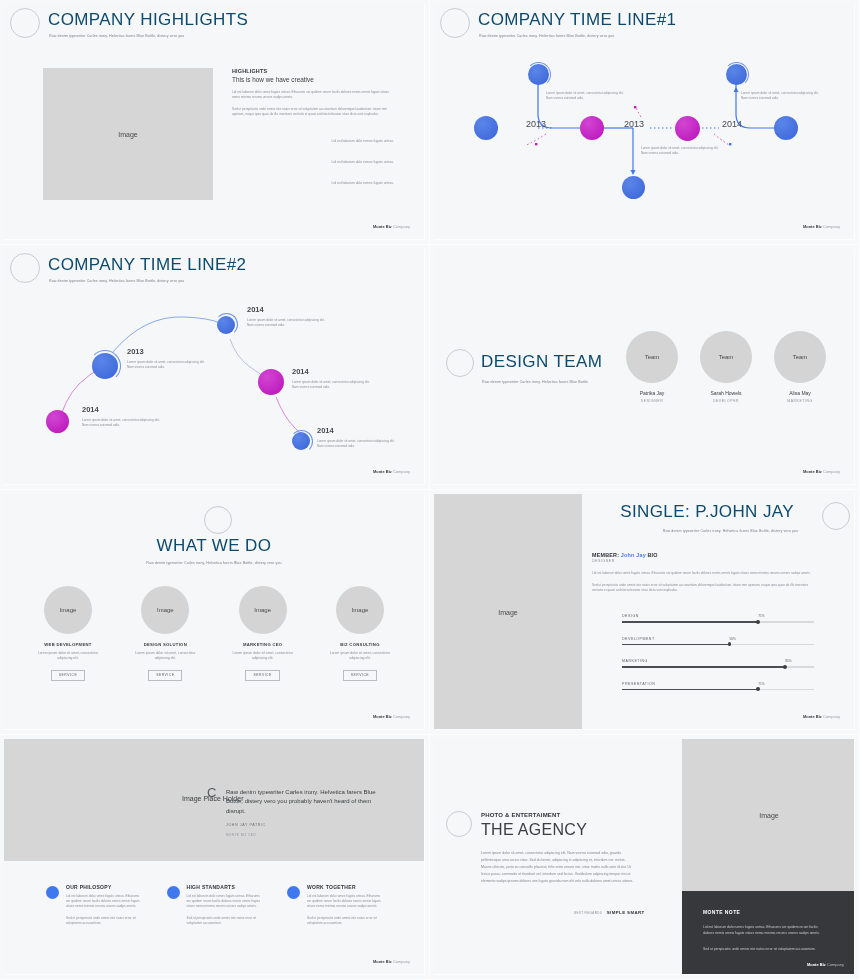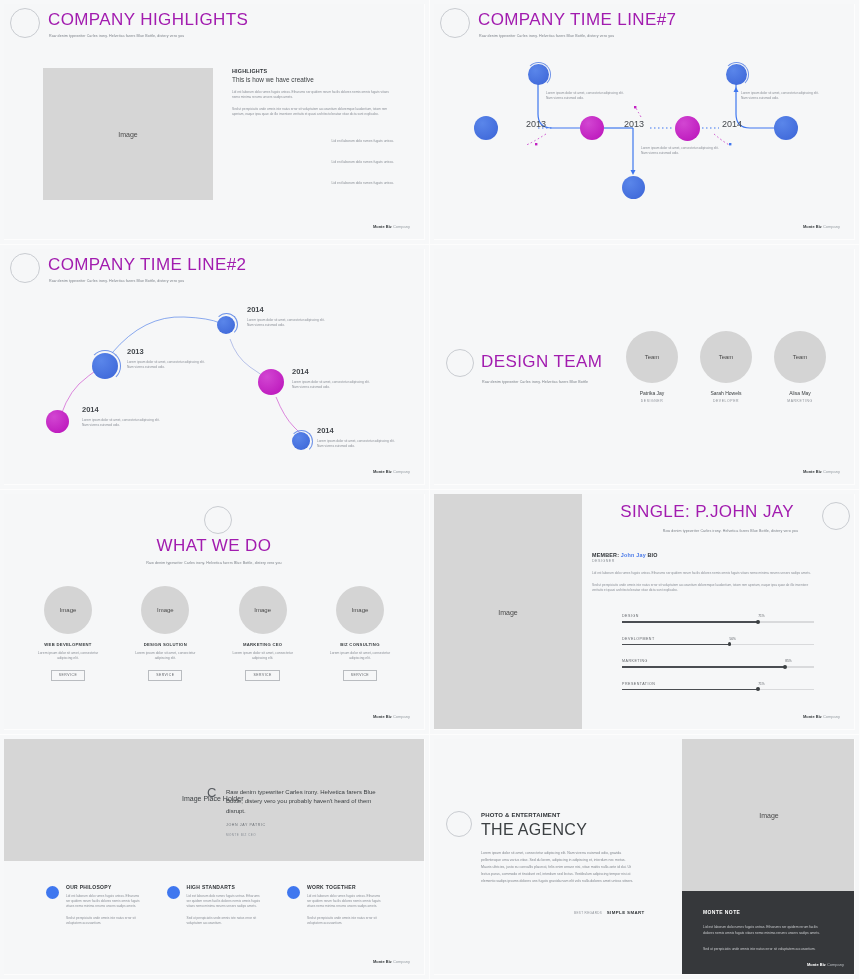--- a/index.html
+++ b/index.html
@@ -6,21 +6,21 @@
   body {
     width: 860px; height: 980px;
     background: #ffffff;
     font-family: "Liberation Sans", sans-serif;
     overflow: hidden;
   }
   .deck { display: grid; grid-template-columns: 430px 430px; grid-template-rows: 245px 245px 245px 245px; width:860px; height:980px; }
   .slide { position: relative; background: #f7f8f9; overflow: hidden; border-right:1px solid #fdfdfd; border-bottom:1px solid #fdfdfd;}
   .slide.inner { position:absolute; inset:4px 4px 4px 4px; background:#f6f7f8; }
   .hdr-ring { position:absolute; border:1px solid #c9ccd1; border-radius:50%; }
-  .hdr-title { font-size:17px; font-weight:400; color:#a21caf; letter-spacing:.4px; white-space:nowrap;}
+  .hdr-title { font-size:17px; font-weight:400; color:#0c4a6e; letter-spacing:.4px; white-space:nowrap;}
   .hdr-sub { font-size:3.6px; color:#7b8088; letter-spacing:.1px; white-space:nowrap; margin-top:3px;}
 
   .ph-img { background:#d6d6d6; display:flex; align-items:center; justify-content:center; color:#4a4a4a; font-size:7px;}
   .footer { position:absolute; right:14px; bottom:10px; font-size:4px; color:#9aa0a6; white-space:nowrap;}
   .footer b { color:#3c4043; }
 
   .tiny { font-size:3.2px; line-height:1.55; color:#8b9097; }
 
   
   .s1-h3 { font-size:5.4px; font-weight:bold; color:#2f3337; letter-spacing:.2px;}
@@ -97,21 +97,21 @@
         <div class="s1-li" style="margin-top:17px;">Lid est laborum dolo rumes fugats untras.</div>
       </div>
 
       <div class="footer"><b>Monte Biz</b><span> Company</span></div>
     </div>
   </div>
 
   <div class="slide">
     <div class="slide inner" style="position:absolute;left:4px;top:4px;right:4px;bottom:4px;">
       <div class="hdr-ring" style="left:6px;top:4px;width:30px;height:30px;"></div>
-      <div class="hdr-title" style="position:absolute;left:44px;top:6px;">COMPANY TIME LINE#7</div>
+      <div class="hdr-title" style="position:absolute;left:44px;top:6px;">COMPANY TIME LINE#1</div>
       <div class="hdr-sub" style="position:absolute;left:45px;top:27px;">Raw denim typewriter Carles irony. Helvetica farers Blue Bottle, distery vero you</div>
 
       <svg width="422" height="237" style="position:absolute;left:0;top:0;">
         <path d="M104,124 L118,124" stroke="#3f77ef" stroke-width="1.2" stroke-dasharray="1.5 2.5" fill="none"></path>
         <path d="M112,130 Q96,140 92,141" stroke="#c21fc2" stroke-width="0.8" stroke-dasharray="1.5 2.5" fill="none"></path>
         <rect x="101" y="139" width="2.4" height="2.4" fill="#c21fc2"></rect>
         <path d="M104,70 L104,110 Q104,124 118,124 L146,124" stroke="#3f77ef" stroke-width="1.2" fill="none"></path>
         <path d="M170,124 L180,124 L199,124" stroke="#3f77ef" stroke-width="1.2" fill="none"></path>
         <path d="M199,124 L199,166" stroke="#3f77ef" stroke-width="1.2" fill="none"></path>
         <polygon points="196.5,166 201.5,166 199,171" fill="#3f77ef"></polygon>

